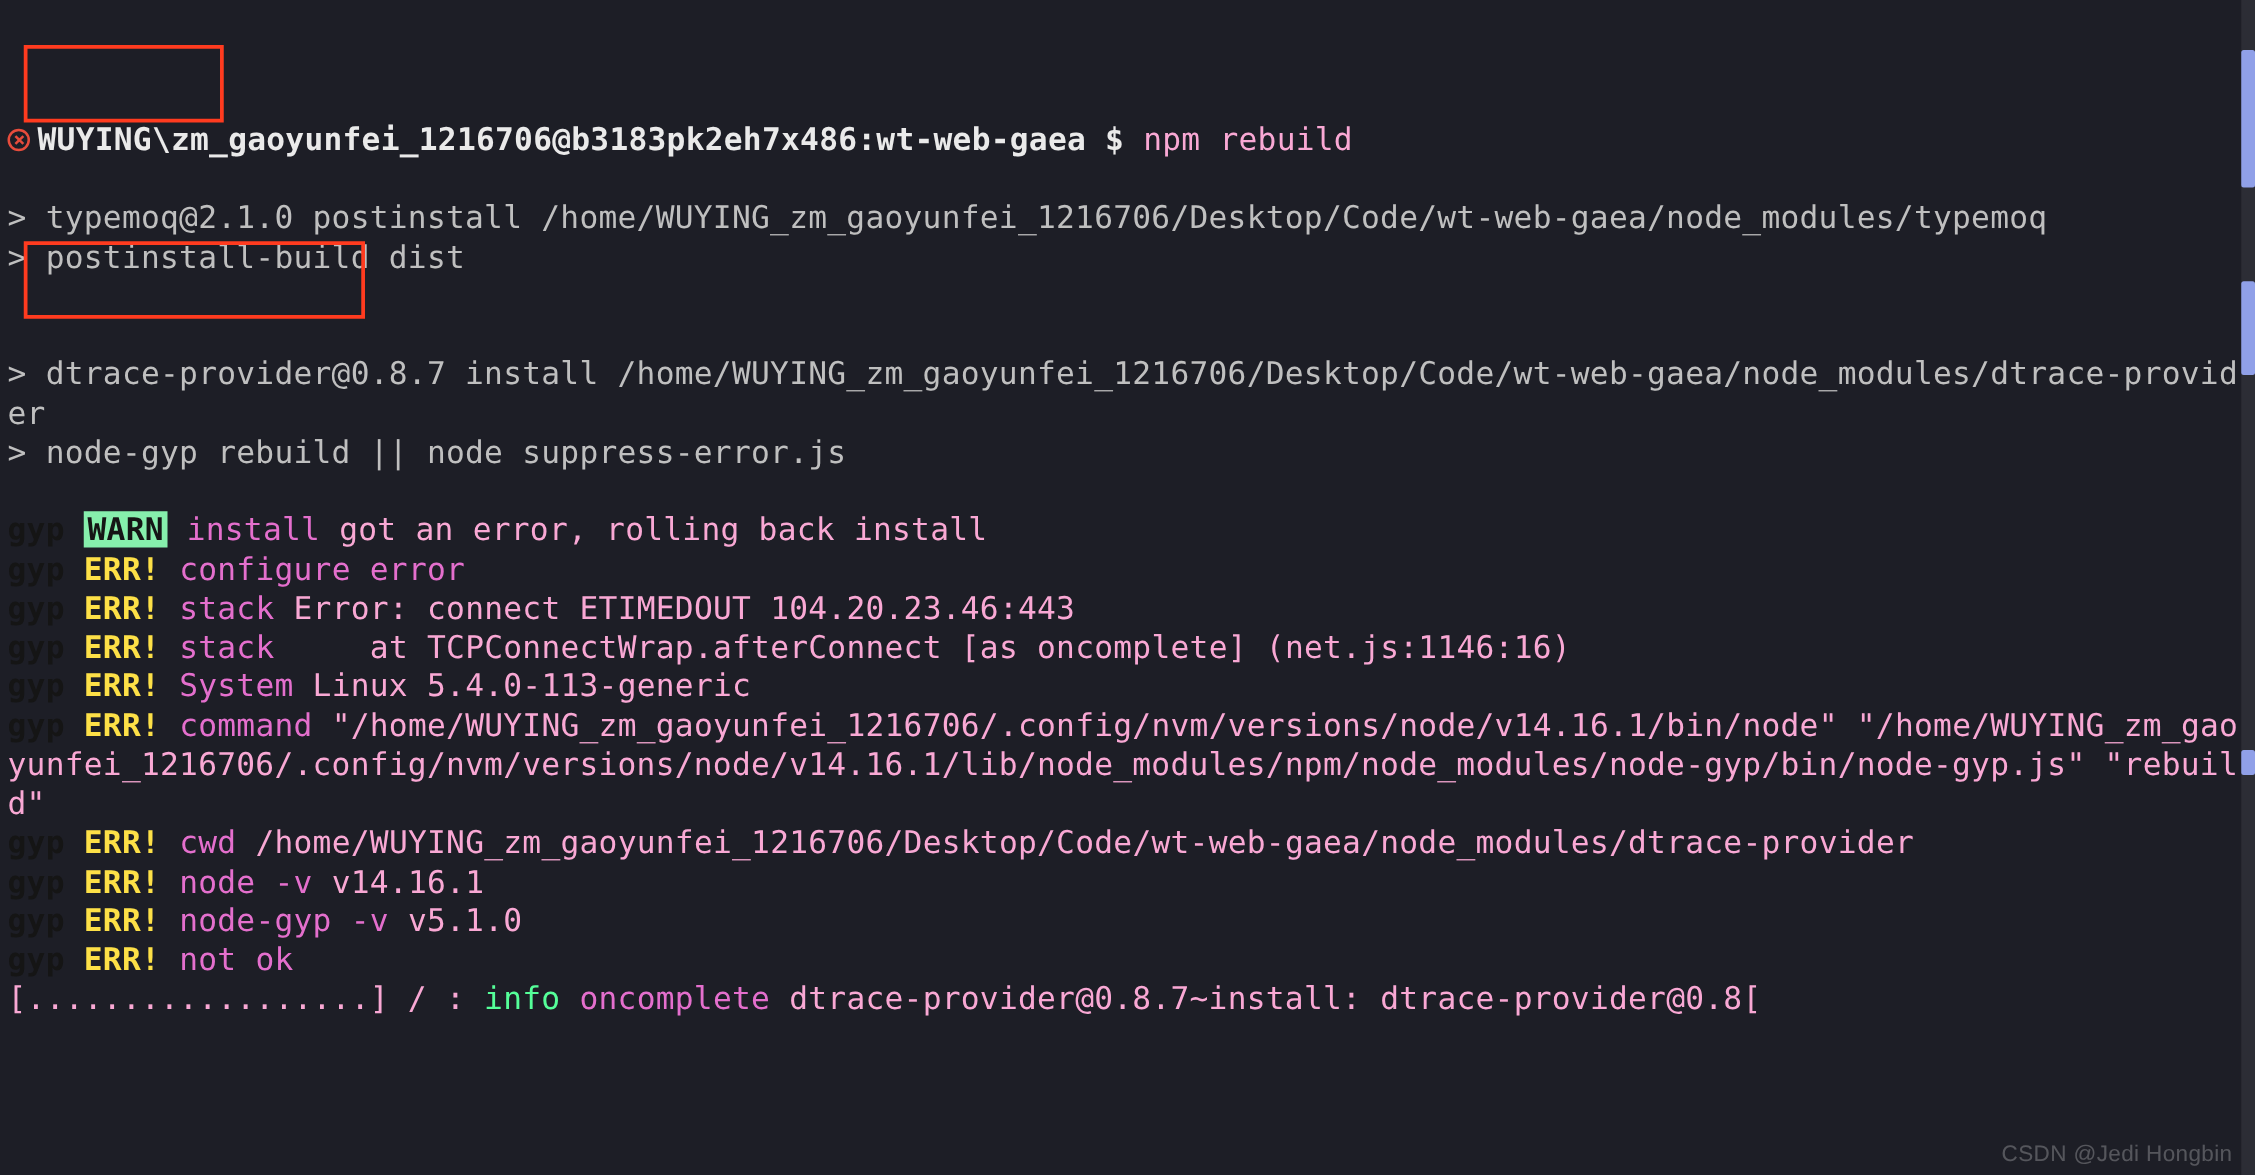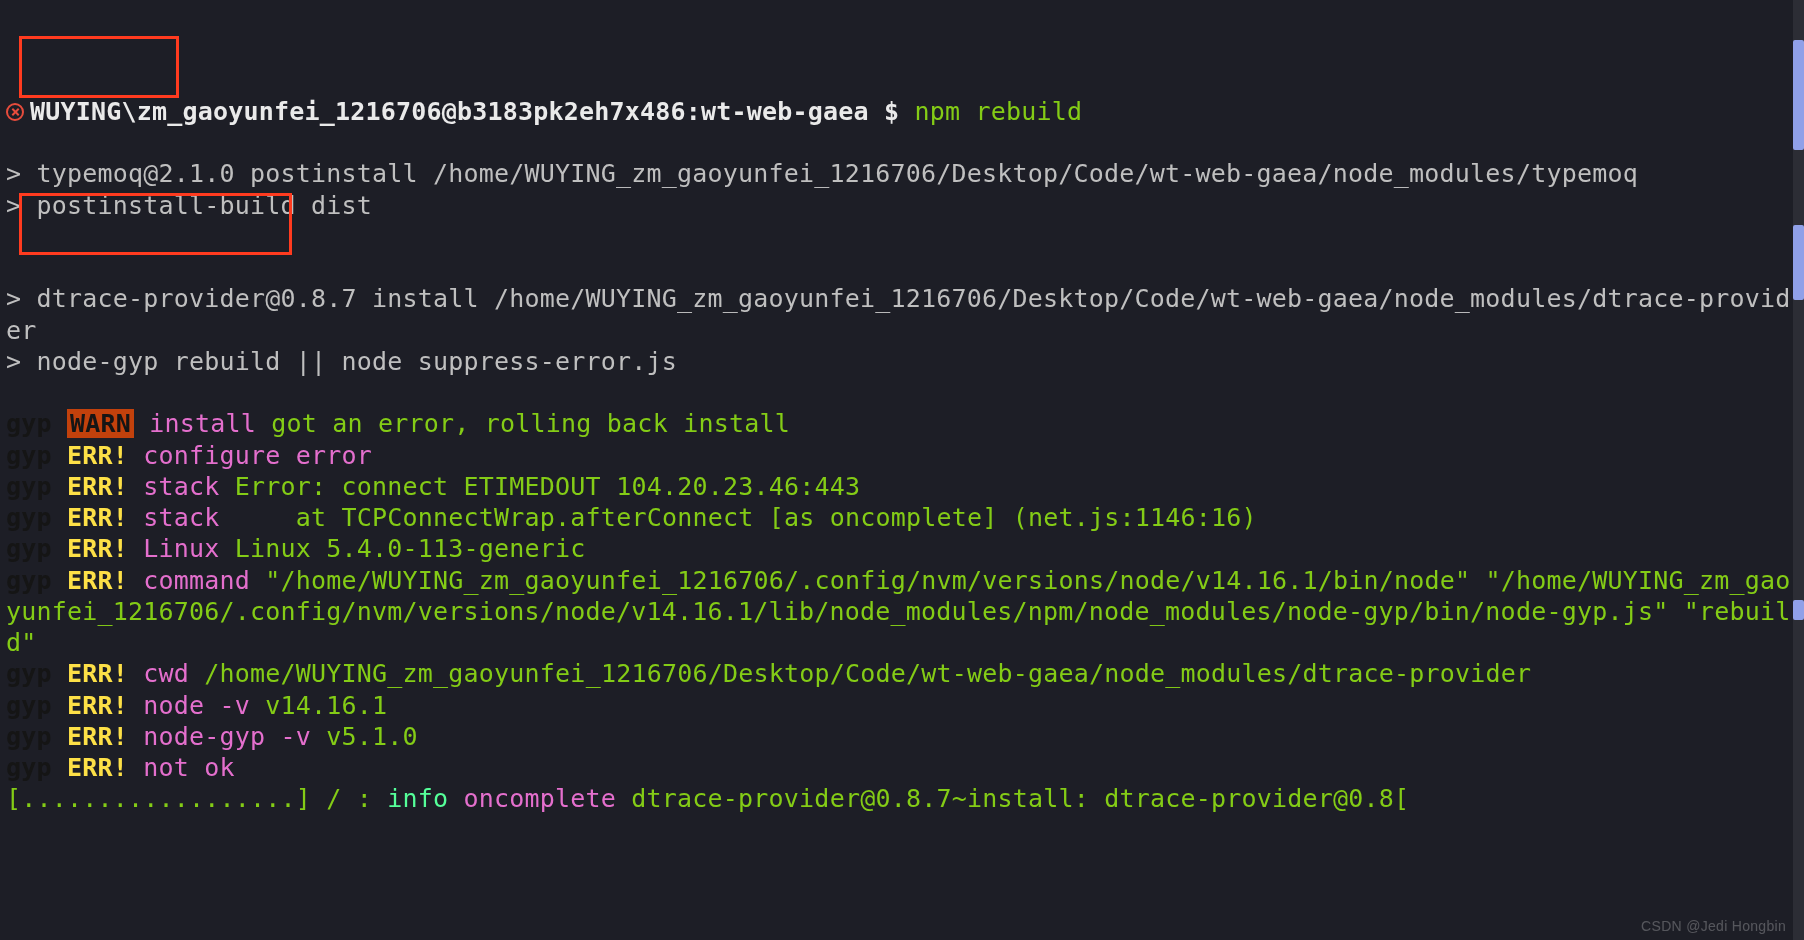--- a/index.html
+++ b/index.html
@@ -3,30 +3,30 @@
 <meta charset="utf-8">
 <style>
   html,body{margin:0;padding:0;background:#1d1e26;width:1804px;height:940px;overflow:hidden;}
   .term{font-family:"DejaVu Sans Mono","Courier New",monospace;font-size:25px;line-height:1.25;color:#e8e8e8;padding:2px 6px 0 6px;letter-spacing:0.2px;white-space:pre-wrap;word-break:break-all;position:relative;}
   .icon-close{display:inline-block;width:14px;height:14px;border:2px solid #e74c3c;border-radius:50%;position:relative;top:1px;margin-right:6px;}
   .icon-close::before,.icon-close::after{content:"";position:absolute;background:#e74c3c;width:9px;height:2px;left:2.5px;top:6px;}
   .icon-close::before{transform:rotate(45deg);}
   .icon-close::after{transform:rotate(-45deg);}
   .prompt-line{color:#eaeaea;font-weight:bold;}
   .gray{color:#bfbfbf;}
-  .white{color:#84cc16;}
+  .white{color:#f9a8d4;}
   .black-bold{color:#151515;font-weight:700;background:transparent;}
-  .warn-bg{background:#c2410c;color:#151515;font-weight:700;padding:0 3px;}
+  .warn-bg{background:#86efac;color:#151515;font-weight:700;padding:0 3px;}
   .err{color:#fde047;font-weight:700;}
   .kw{color:#e46fcd;}
   .green{color:#55ff99;margin-top:17px;}
   .hl-box{position:absolute;border:3px solid #ff3b1f;pointer-events:none;z-index:5;}
   .hl1{left:19px;top:36px;width:154px;height:56px;}
   .hl2{left:19px;top:193px;width:267px;height:56px;}
-  .watermark{position:absolute;right:18px;bottom:6px;font-family:Arial,Helvetica,sans-serif;font-size:14px;color:rgba(255,255,255,0.25);letter-spacing:0.3px;}
+  .watermark{position:absolute;right:18px;bottom:6px;font-family:Arial,Helvetica,sans-serif;font-size:18px;color:rgba(255,255,255,0.25);letter-spacing:0.3px;}
   .scroll-track{position:absolute;right:0;top:0;bottom:0;width:11px;background:#2c2d35;}
   .scroll-thumb{position:absolute;right:0;width:11px;background:#90a0e8;border-radius:2px;}
   .thumb1{top:40px;height:110px;}
   .thumb2{top:225px;height:75px;}
   .thumb3{top:600px;height:20px;}
 </style>
 </head>
 <body>
 
 <div class="term">
@@ -38,21 +38,21 @@
 <span class="gray">&gt; postinstall-build dist</span>
 
 
 <span class="gray">&gt; dtrace-provider@0.8.7 install /home/WUYING_zm_gaoyunfei_1216706/Desktop/Code/wt-web-gaea/node_modules/dtrace-provider</span>
 <span class="gray">&gt; node-gyp rebuild || node suppress-error.js</span>
 
 <span class="black-bold">gyp</span> <span class="warn-bg">WARN</span> <span class="kw">install</span> <span class="white">got an error, rolling back install</span>
 <span class="black-bold">gyp</span> <span class="err">ERR!</span> <span class="kw">configure error</span>
 <span class="black-bold">gyp</span> <span class="err">ERR!</span> <span class="kw">stack</span> <span class="white">Error: connect ETIMEDOUT 104.20.23.46:443</span>
 <span class="black-bold">gyp</span> <span class="err">ERR!</span> <span class="kw">stack</span> <span class="white">    at TCPConnectWrap.afterConnect [as oncomplete] (net.js:1146:16)</span>
-<span class="black-bold">gyp</span> <span class="err">ERR!</span> <span class="kw">Linux</span> <span class="white">Linux 5.4.0-113-generic</span>
+<span class="black-bold">gyp</span> <span class="err">ERR!</span> <span class="kw">System</span> <span class="white">Linux 5.4.0-113-generic</span>
 <span class="black-bold">gyp</span> <span class="err">ERR!</span> <span class="kw">command</span> <span class="white">"/home/WUYING_zm_gaoyunfei_1216706/.config/nvm/versions/node/v14.16.1/bin/node" "/home/WUYING_zm_gaoyunfei_1216706/.config/nvm/versions/node/v14.16.1/lib/node_modules/npm/node_modules/node-gyp/bin/node-gyp.js" "rebuild"</span>
 <span class="black-bold">gyp</span> <span class="err">ERR!</span> <span class="kw">cwd</span> <span class="white">/home/WUYING_zm_gaoyunfei_1216706/Desktop/Code/wt-web-gaea/node_modules/dtrace-provider</span>
 <span class="black-bold">gyp</span> <span class="err">ERR!</span> <span class="kw">node -v</span> <span class="white">v14.16.1</span>
 <span class="black-bold">gyp</span> <span class="err">ERR!</span> <span class="kw">node-gyp -v</span> <span class="white">v5.1.0</span>
 <span class="black-bold">gyp</span> <span class="err">ERR!</span> <span class="kw">not ok</span>
 <span class="white">[..................]</span><span class="white"> / : </span><span class="green">info</span> <span class="kw">oncomplete</span> <span class="white">dtrace-provider@0.8.7~install: dtrace-provider@0.8[</span>
 </div>
 
 <div class="scroll-track">
   <div class="scroll-thumb thumb1"></div>

